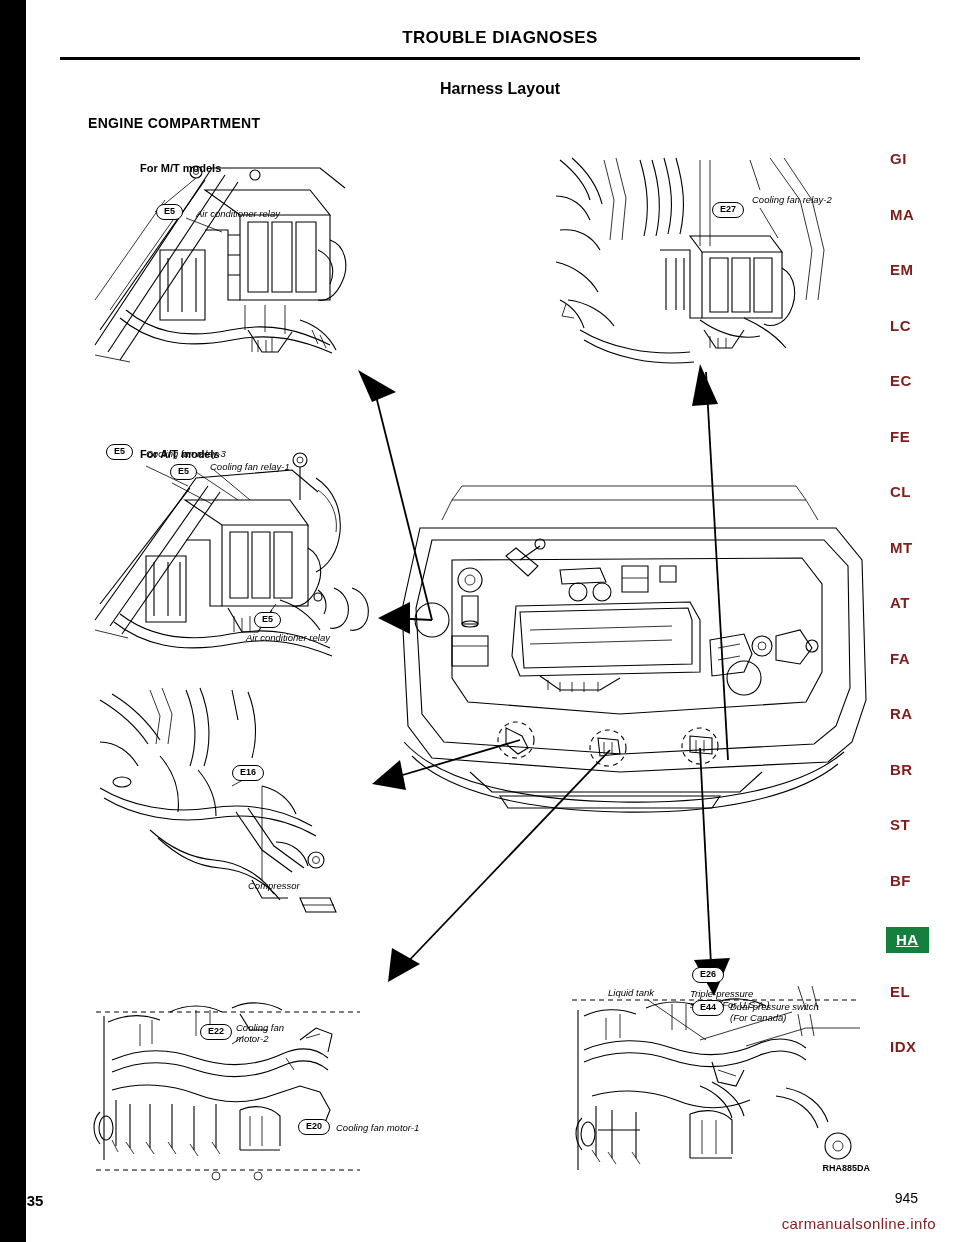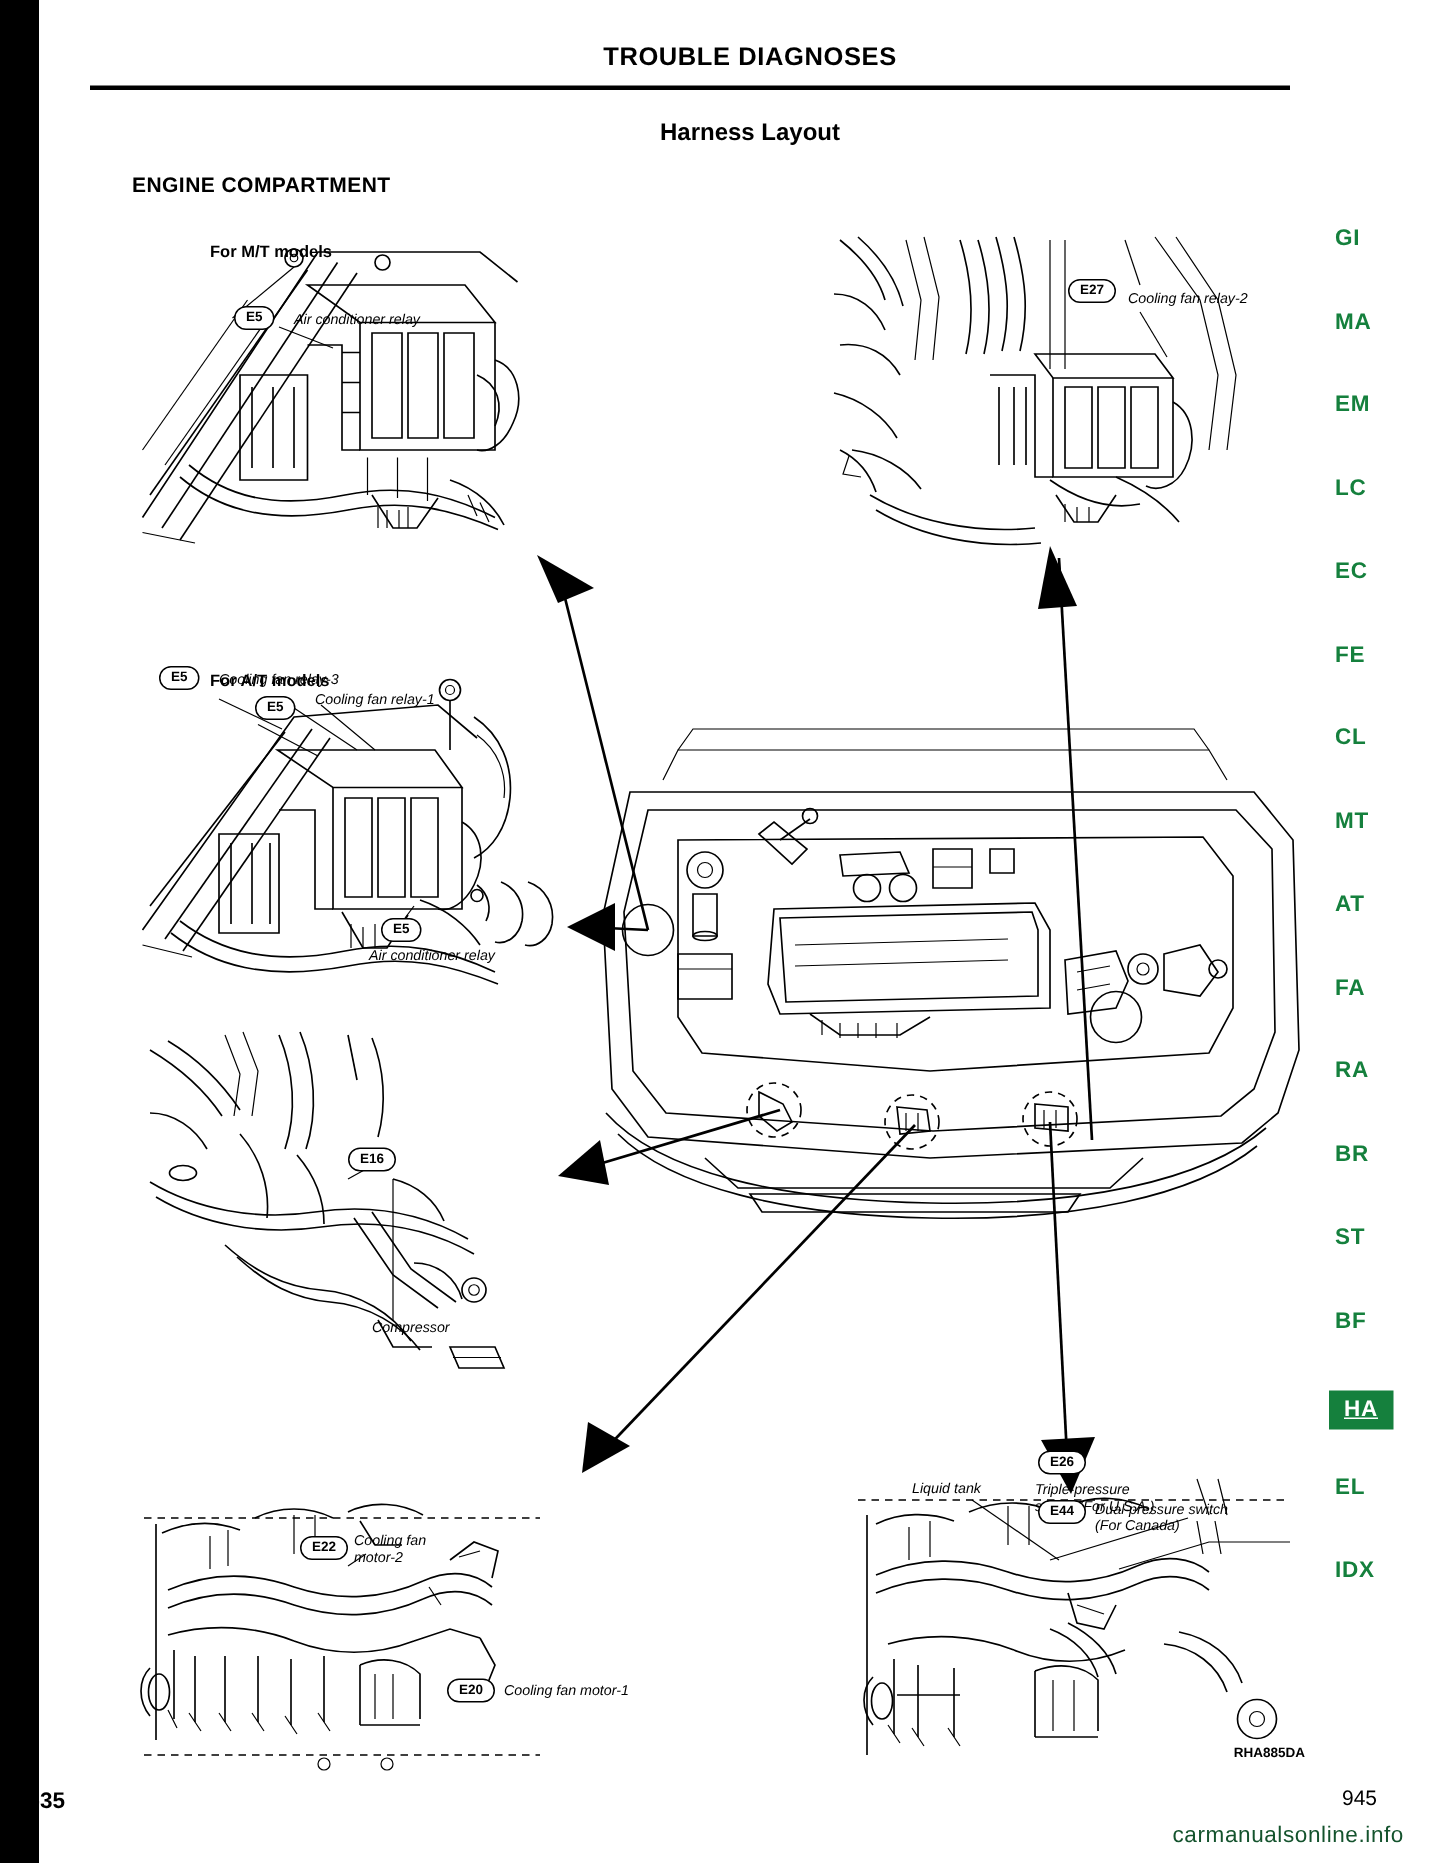--- a/index.html
+++ b/index.html
@@ -98,21 +98,21 @@
   .index-col {
     position: absolute;
     right: 12px;
     top: 150px;
     width: 66px;
   }
   .index-item {
     height: 55.5px;
     font-size: 15px;
     font-weight: bold;
-    color: #15803d;
+    color: #7f1d1d;
     letter-spacing: 0.5px;
     display: flex;
     align-items: flex-start;
     padding-left: 8px;
   }
   .index-item.active {
     color: #ffffff;
   }
   .index-item.active .idx-box {
     background: #15803d;
@@ -142,21 +142,21 @@
     right: 90px;
     top: 1163px;
     font-size: 9px;
     font-weight: bold;
   }
   .watermark {
     position: absolute;
     right: 24px;
     top: 1215px;
     font-size: 15px;
-    color: #14532d;
+    color: #7f1d1d;
     letter-spacing: 0.4px;
   }
 
   svg.art { position: absolute; left: 0; top: 0; width: 960px; height: 1242px; pointer-events: none; }
   .ln { fill: none; stroke: #000; stroke-width: 1.1; }
   .ln-thin { fill: none; stroke: #000; stroke-width: 0.8; }
   .ln-thick { fill: none; stroke: #000; stroke-width: 1.8; }
   .ln-dash { fill: none; stroke: #000; stroke-width: 1.1; stroke-dasharray: 5 4; }
   .arrow { fill: #000; }
 </style>
@@ -463,21 +463,21 @@
     <polygon class="arrow" points="714,996 694,960 730,958"></polygon>
   </g>
 </svg>
 
 <div class="label-bold" style="left:100px; top:162px;">For M/T models</div>
 <div class="label-bold" style="left:100px; top:448px;">For A/T models</div>
 
 <div class="conn" style="left:156px; top:204px;">E5</div>
 <div class="label-plain" style="left:196px; top:208px;">Air conditioner relay</div>
 
-<div class="conn" style="left:712px; top:186px;">E27</div>
+<div class="conn" style="left:712px; top:202px;">E27</div>
 <div class="label-plain" style="left:752px; top:194px;">Cooling fan relay-2</div>
 
 <div class="conn" style="left:106px; top:444px;">E5</div>
 <div class="label-plain" style="left:146px; top:448px;text-align:center;">Cooling fan relay-3</div>
 
 <div class="conn" style="left:170px; top:464px;">E5</div>
 <div class="label-plain" style="left:210px; top:461px; width:86px;">Cooling fan relay-1</div>
 
 <div class="conn" style="left:254px; top:612px;">E5</div>
 <div class="label-plain" style="left:246px; top:632px;">Air conditioner relay</div>

